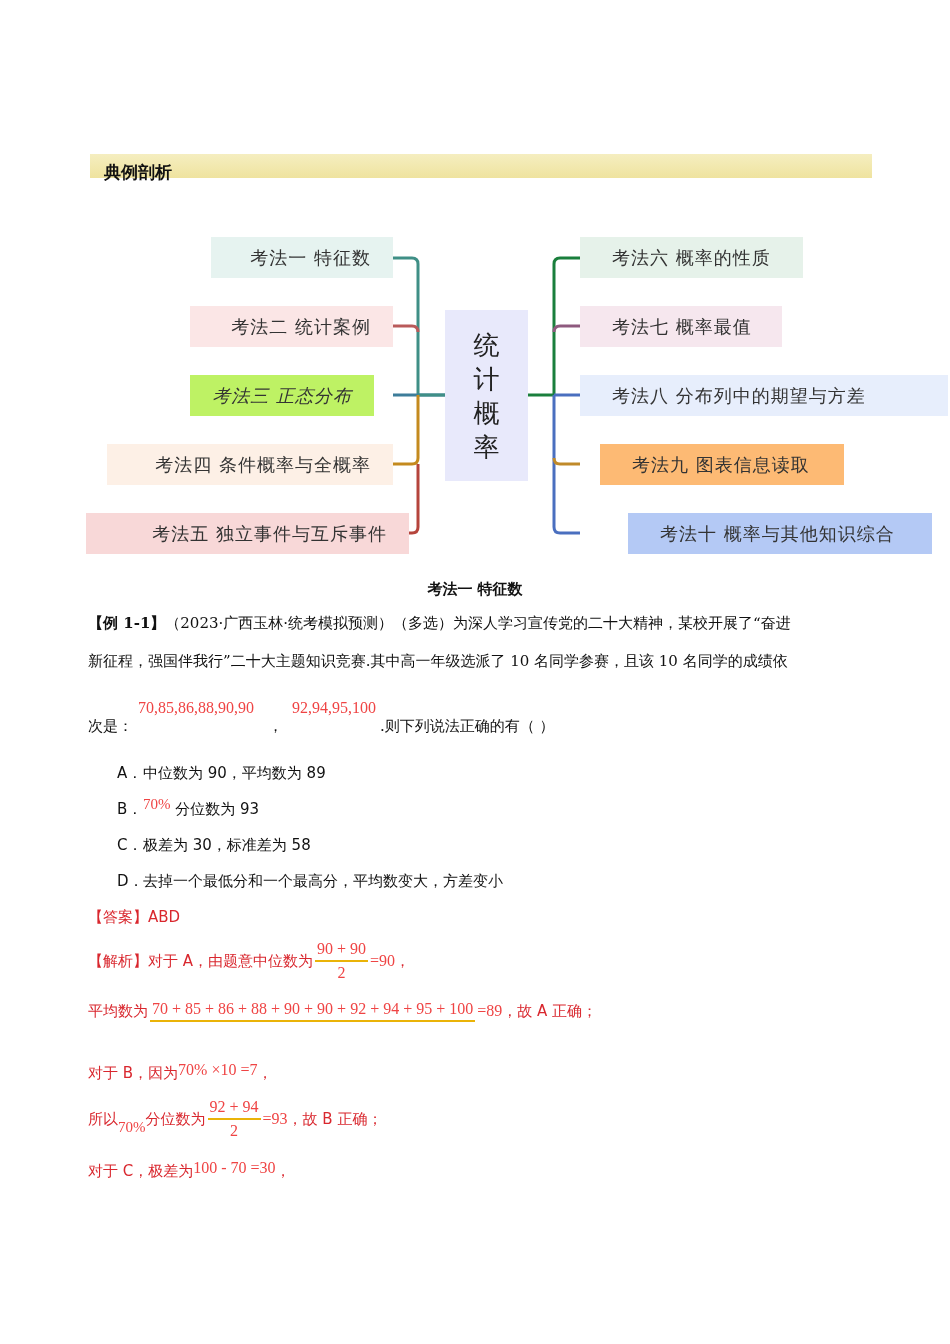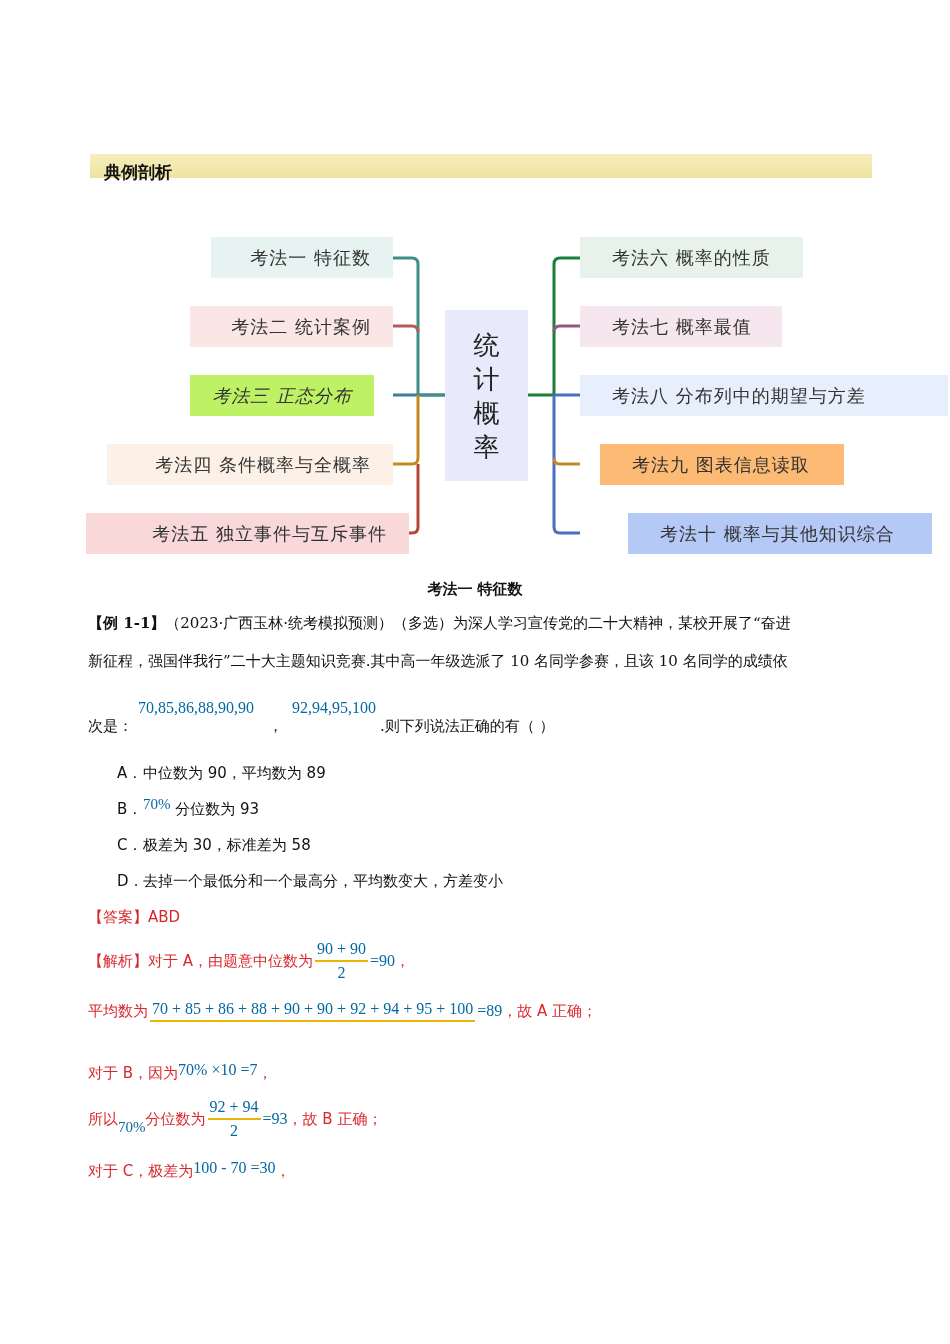--- a/index.html
+++ b/index.html
@@ -19,21 +19,21 @@
             background: #e8e9fb; display: flex; flex-direction: column; align-items: center;
             justify-content: center; font-family: "DejaVu Sans", sans-serif; font-size: 26px;
             color: #222; line-height: 34px; }
   svg.lines { position: absolute; left: 0; top: 0; }
 
   .sec-title { position: absolute; left: 0; width: 950px; top: 580px; text-align: center;
                font-family: "DejaVu Sans", sans-serif; font-weight: bold; font-size: 15px; }
   .p { position: absolute; left: 88px; font-size: 15px; white-space: nowrap; }
   .sans { font-family: "DejaVu Sans", sans-serif; }
   .red { color: #d9272e; }
-  .math { font-family: "Liberation Serif", "DejaVu Serif", serif; color: #0369a1; font-size: 16px; }
+  .math { font-family: "Liberation Serif", "DejaVu Serif", serif; color: #ef4444; font-size: 16px; }
   .frac { display: inline-block; vertical-align: middle; text-align: center; margin: 0 2px; }
   .frac .num { display: block; border-bottom: 2px solid #eab308; padding: 0 2px 2px; }
   .frac .den { display: block; padding-top: 2px; }
   .opt { position: absolute; left: 117px; font-size: 15px; font-family: "DejaVu Sans", sans-serif; white-space: nowrap; }
   .opt .letter { display: inline-block; width: 26px; }
 </style>
 </head>
 <body>
 
 <div class="banner">

